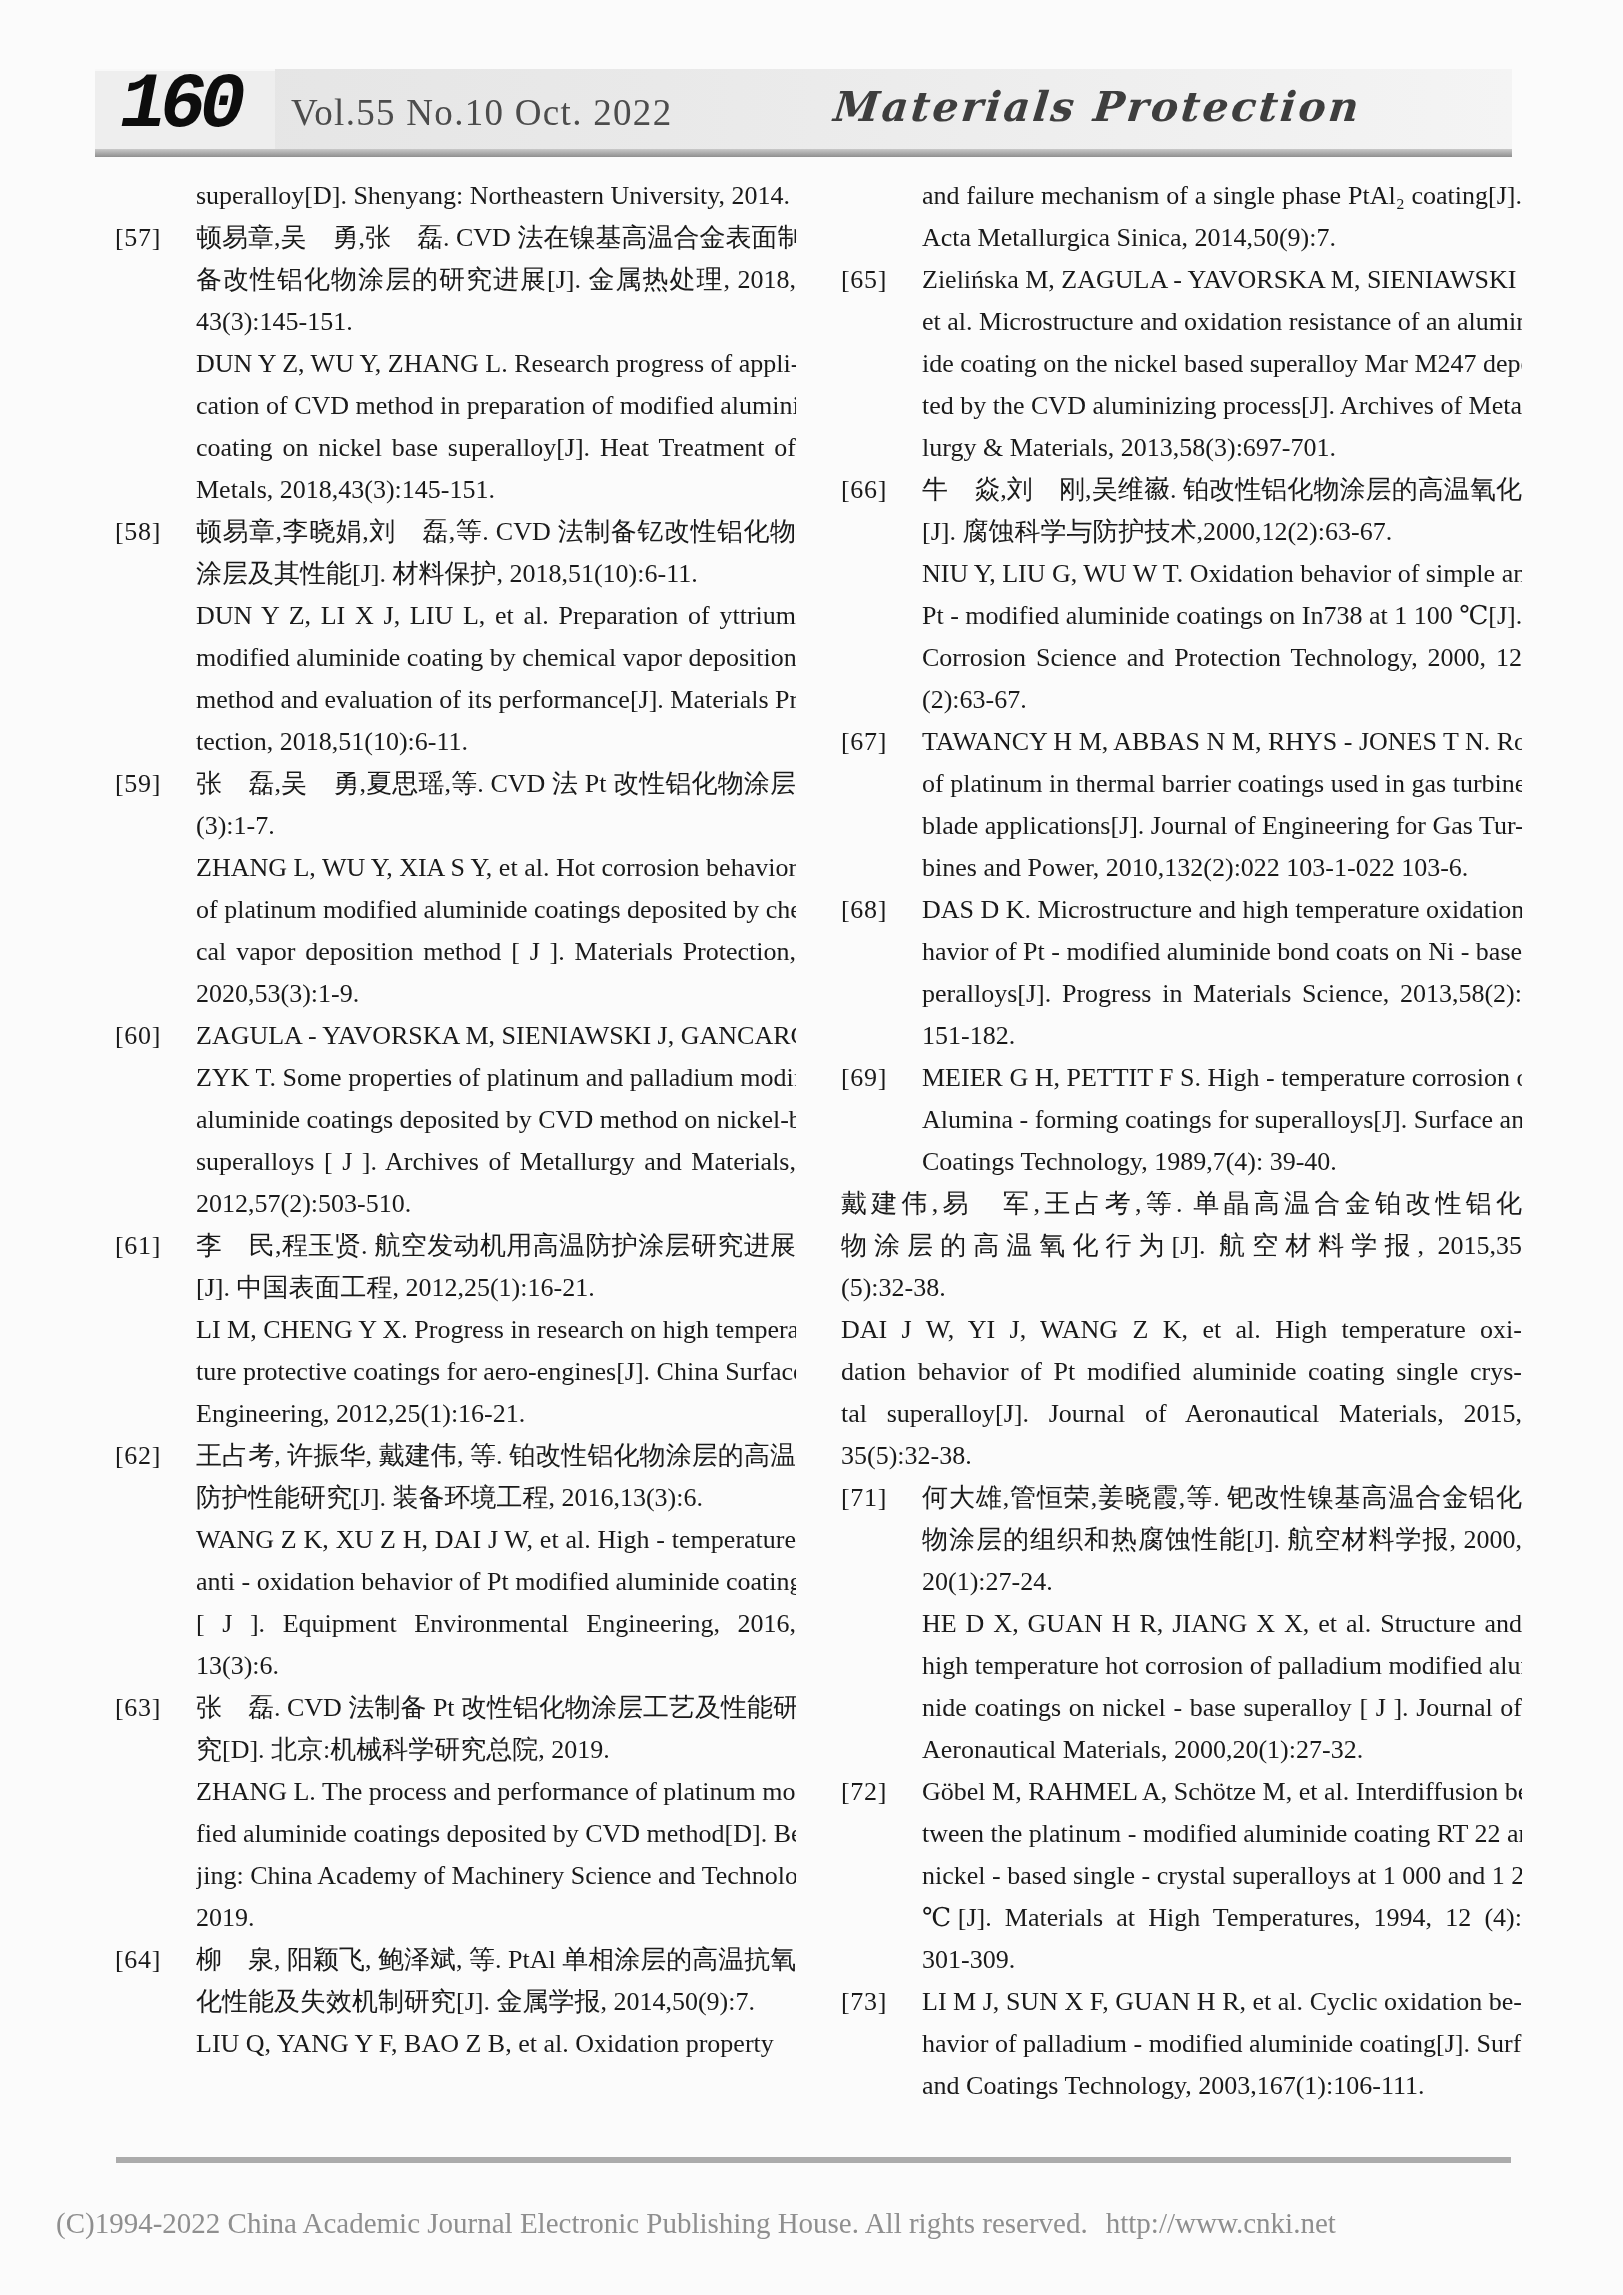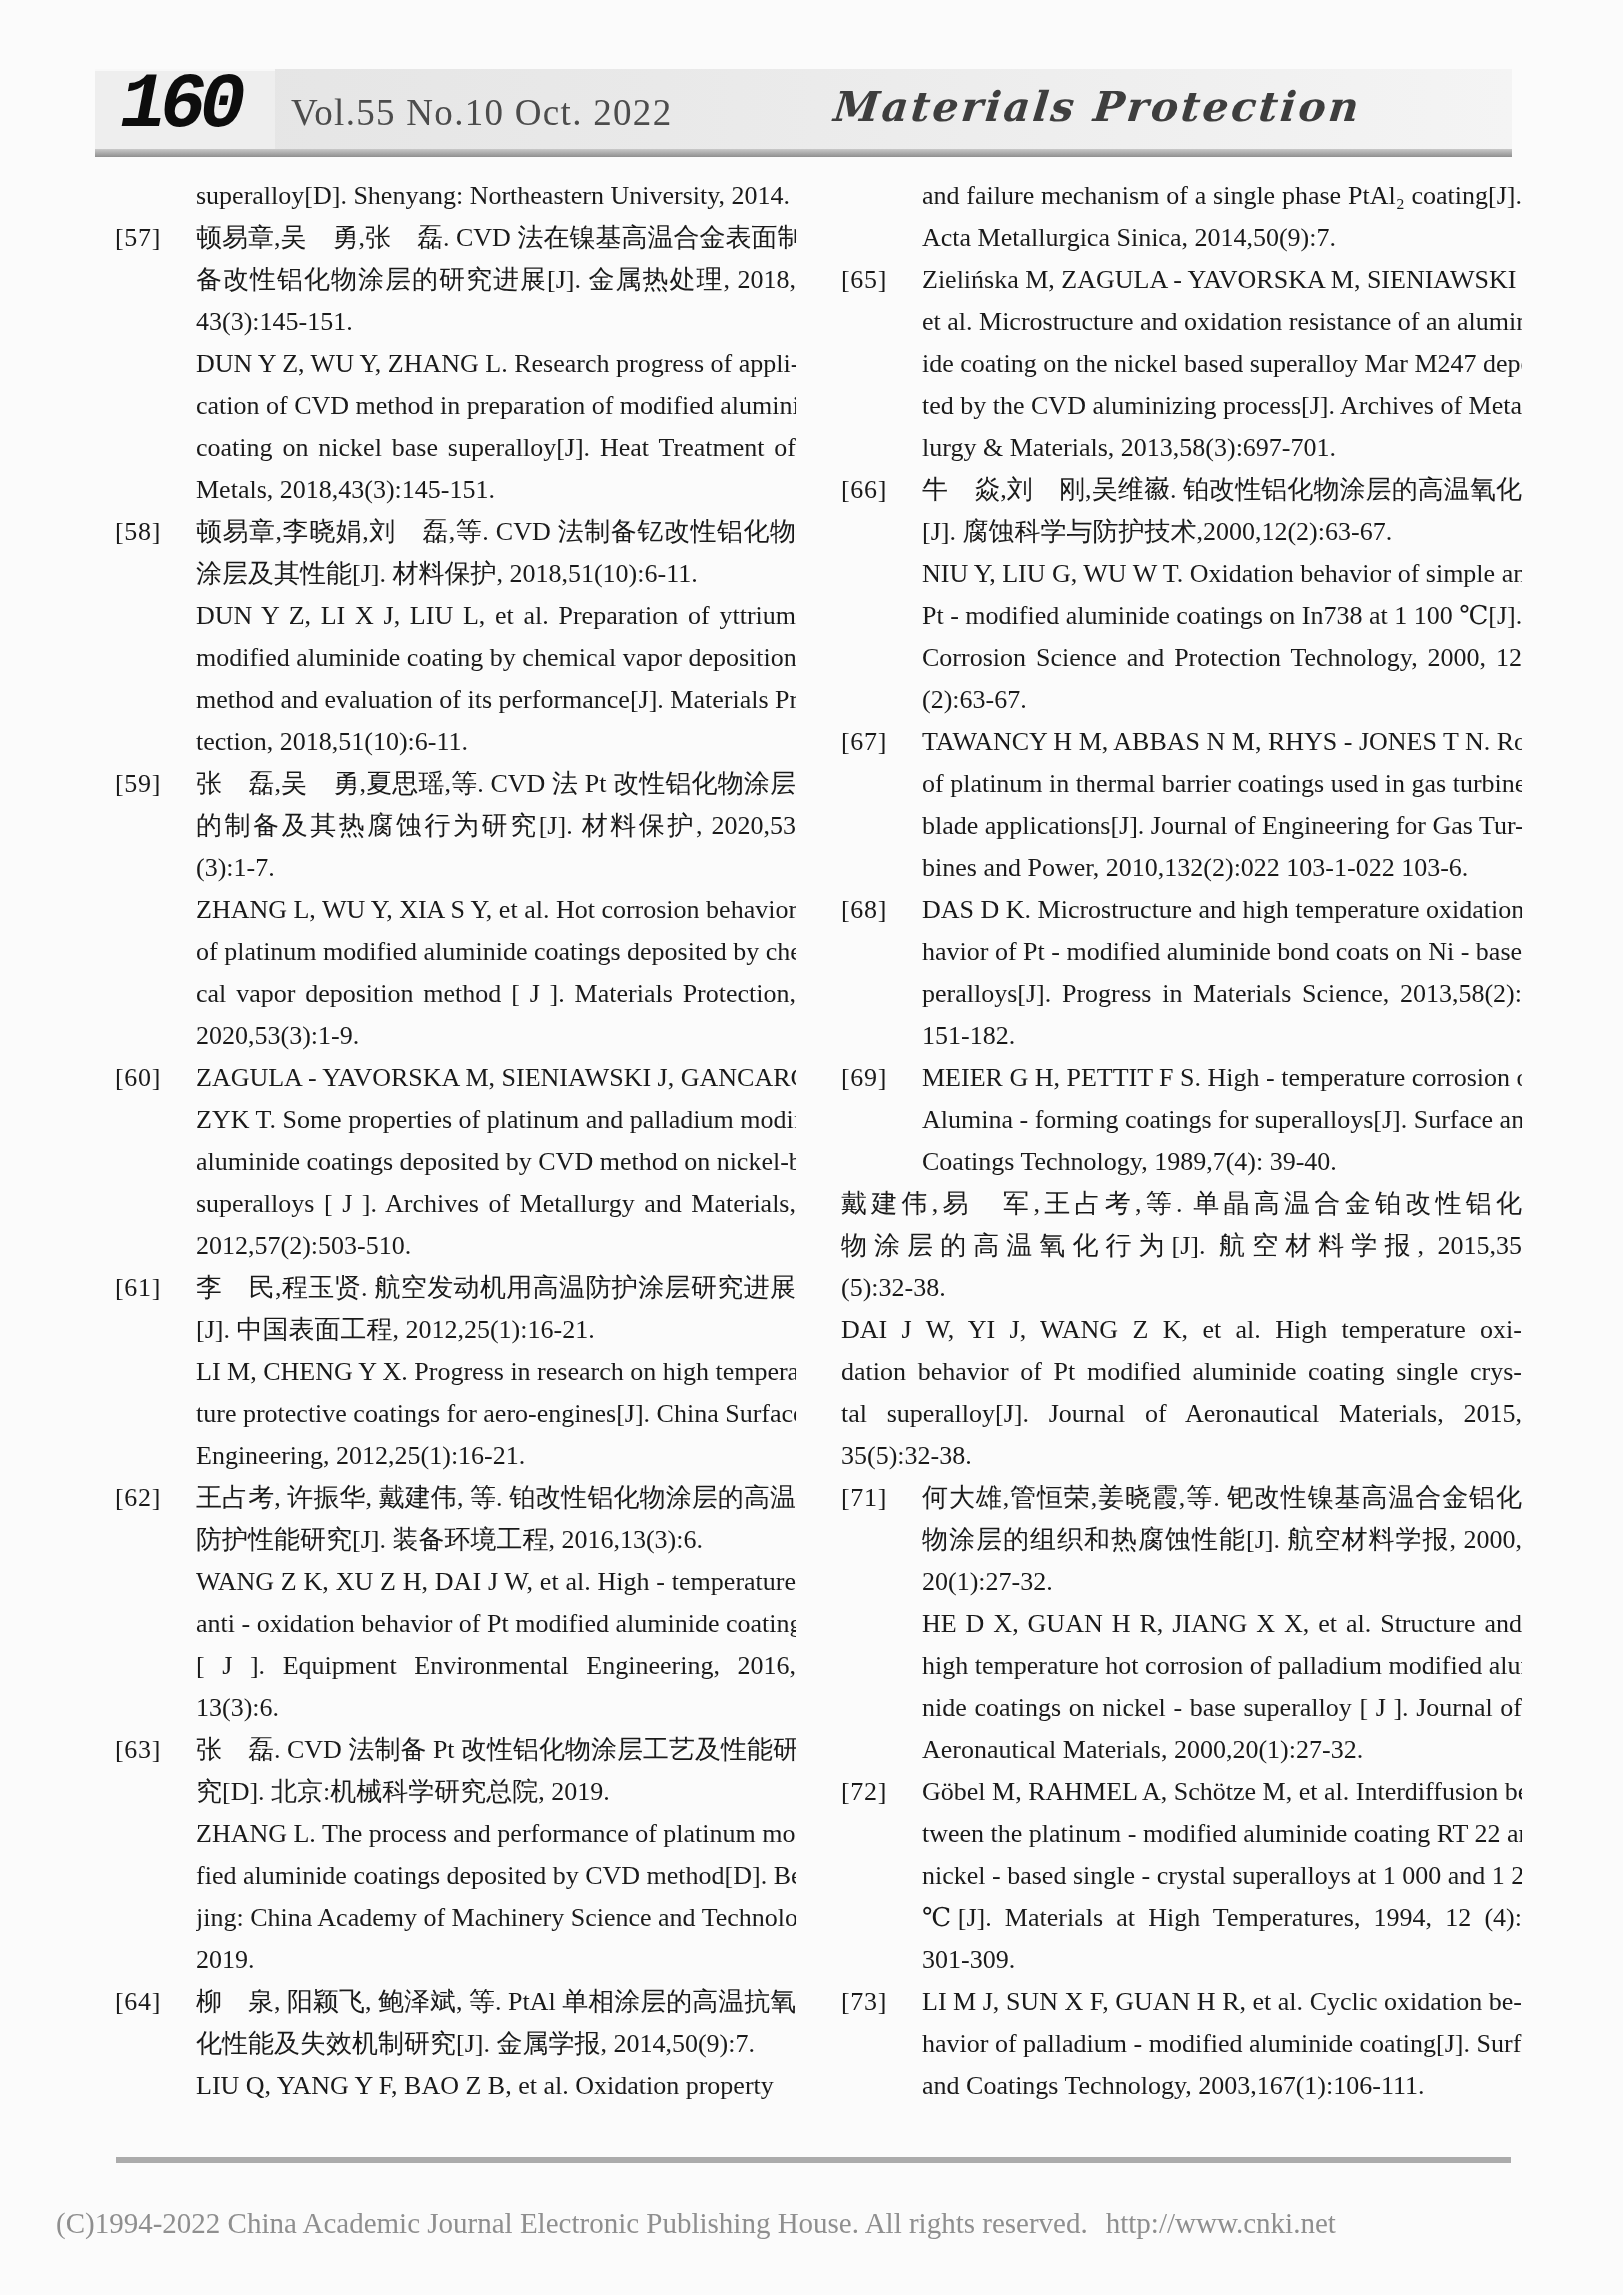--- a/index.html
+++ b/index.html
@@ -154,21 +154,20 @@
           <div class="line">DUN Y Z, LI X J, LIU L, et al. Preparation of yttrium</div>
           <div class="line">modified aluminide coating by chemical vapor deposition</div>
           <div class="line">method and evaluation of its performance[J]. Materials Pro-</div>
           <div class="line last">tection, 2018,51(10):6-11.</div>
         </div>
       </div>
       <div class="ref">
         <div class="ref-num">[59]</div>
         <div class="ref-body">
           <div class="line">张　磊,吴　勇,夏思瑶,等. CVD 法 Pt 改性铝化物涂层</div>
-          <div class="line">的制备及其热腐蚀行为研究[J]. 材料保护, 2020,53</div>
           <div class="line last">(3):1-7.</div>
           <div class="line">ZHANG L, WU Y, XIA S Y, et al. Hot corrosion behavior</div>
           <div class="line">of platinum modified aluminide coatings deposited by chemi-</div>
           <div class="line">cal vapor deposition method [ J ]. Materials Protection,</div>
           <div class="line last">2020,53(3):1-9.</div>
         </div>
       </div>
       <div class="ref">
         <div class="ref-num">[60]</div>
         <div class="ref-body">
@@ -284,21 +283,21 @@
           <div class="line">dation behavior of Pt modified aluminide coating single crys-</div>
           <div class="line">tal superalloy[J]. Journal of Aeronautical Materials, 2015,</div>
           <div class="line last">35(5):32-38.</div>
         </div>
       </div>
       <div class="ref">
         <div class="ref-num">[71]</div>
         <div class="ref-body">
           <div class="line">何大雄,管恒荣,姜晓霞,等. 钯改性镍基高温合金铝化</div>
           <div class="line">物涂层的组织和热腐蚀性能[J]. 航空材料学报, 2000,</div>
-          <div class="line last">20(1):27-32.</div>
+          <div class="line last">20(1):27-24.</div>
           <div class="line">HE D X, GUAN H R, JIANG X X, et al. Structure and</div>
           <div class="line">high temperature hot corrosion of palladium modified alumi-</div>
           <div class="line">nide coatings on nickel - base superalloy [ J ]. Journal of</div>
           <div class="line last">Aeronautical Materials, 2000,20(1):27-32.</div>
         </div>
       </div>
       <div class="ref">
         <div class="ref-num">[72]</div>
         <div class="ref-body">
           <div class="line">Göbel M, RAHMEL A, Schötze M, et al. Interdiffusion be-</div>

